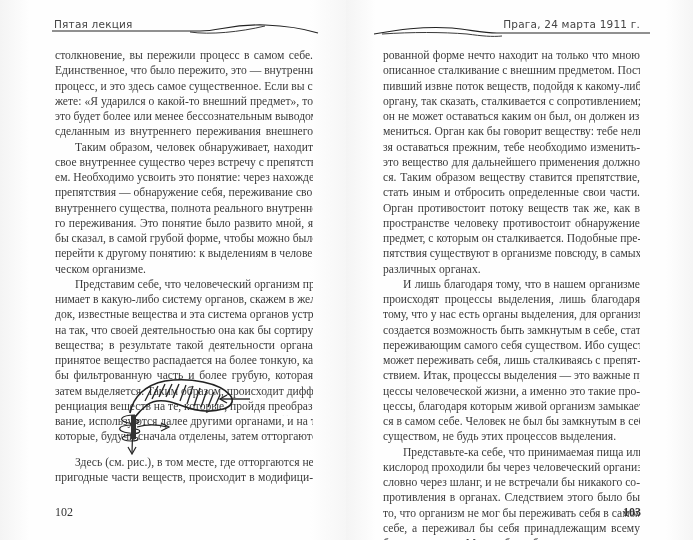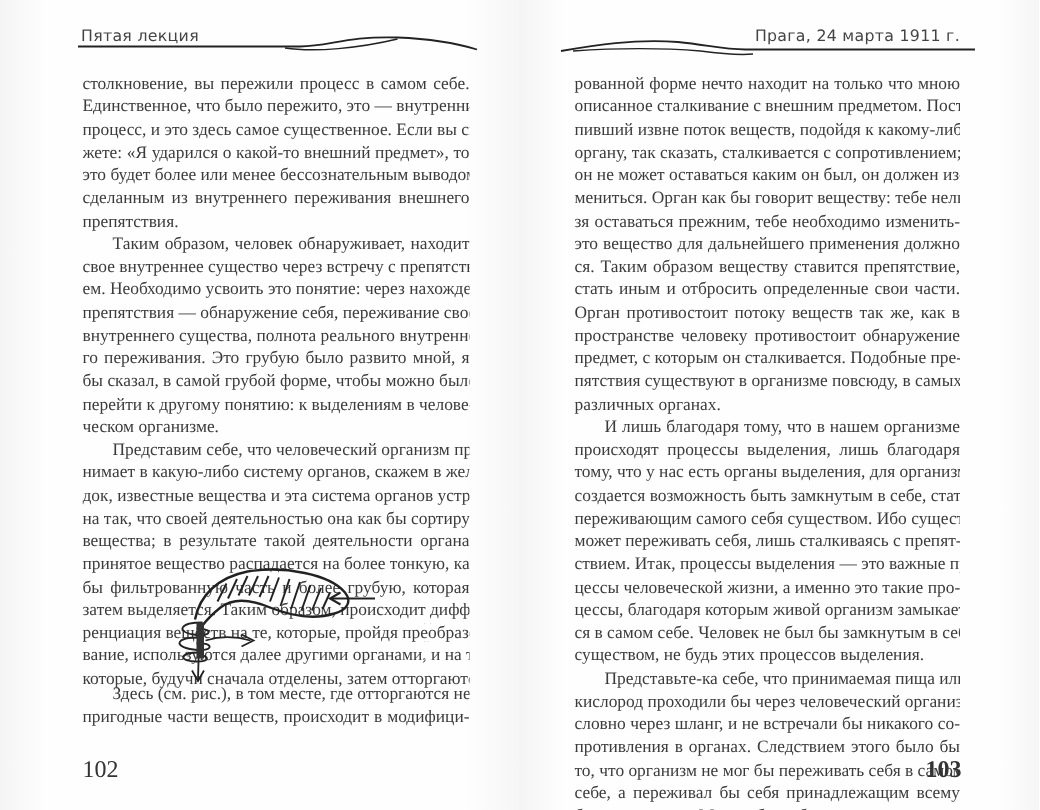--- a/index.html
+++ b/index.html
@@ -26,21 +26,21 @@
 
   .text { position:absolute; top:48px; font-size:11.6px; line-height:15.25px; text-align:justify; color:#3b3b3b; }
   .text.left { left:55px; width:258px; }
   .text.right { left:37px; width:257px; }
   .line { display:block; text-align:justify; text-align-last:justify; white-space:nowrap; height:15.25px; overflow:hidden; }
   .line.last { text-align-last:left; }
 
   .figure { position:absolute; left:105px; top:375px; width:160px; height:80px; }
   .caption { position:absolute; left:55px; top:455px; width:258px; font-size:11.6px; line-height:15.25px; color:#3b3b3b; }
 
-  .folio { position:absolute; top:505px; font-size:16px; color:#333; }
+  .folio { position:absolute; top:505px; font-size:12px; color:#333; }
   .folio.left { left:55px; }
   .folio.right { right:52px; font-weight:bold; }
   .show-through { position:absolute; left:282px; top:410px; width:20px; height:40px; color:#dcdcdc; font-size:7px; line-height:12px; }
 </style>
 </head>
 <body>
 
 <div class="spread">
 
   <div class="page left">
@@ -50,27 +50,26 @@
       <path d="M140 12 C160 15 190 12 215 6" fill="none" stroke="#222" stroke-width="0.9"></path>
     </svg>
 
     <div class="text left">
       <span class="line">столкновение, вы пережили процесс в самом себе.</span>
       <span class="line">Единственное, что было пережито, это — внутренний</span>
       <span class="line">процесс, и это здесь самое существенное. Если вы ска-</span>
       <span class="line">жете: «Я ударился о какой-то внешний предмет», то</span>
       <span class="line">это будет более или менее бессознательным выводом,</span>
       <span class="line">сделанным из внутреннего переживания внешнего</span>
-      <span class="line last">препятствия.</span>
       <span class="line" style="padding-left:20px">Таким образом, человек обнаруживает, находит</span>
       <span class="line">свое внутреннее существо через встречу с препятстви-</span>
       <span class="line">ем. Необходимо усвоить это понятие: через нахождение</span>
       <span class="line">препятствия — обнаружение себя, переживание своего</span>
       <span class="line">внутреннего существа, полнота реального внутренне-</span>
-      <span class="line">го переживания. Это грубую было развито мной, я</span>
+      <span class="line">го переживания. Это понятие было развито мной, я</span>
       <span class="line">бы сказал, в самой грубой форме, чтобы можно было</span>
       <span class="line">перейти к другому понятию: к выделениям в челове-</span>
       <span class="line last">ческом организме.</span>
       <span class="line" style="padding-left:20px">Представим себе, что человеческий организм при-</span>
       <span class="line">нимает в какую-либо систему органов, скажем в желу-</span>
       <span class="line">док, известные вещества и эта система органов устрое-</span>
       <span class="line">на так, что своей деятельностью она как бы сортирует</span>
       <span class="line">вещества; в результате такой деятельности органа</span>
       <span class="line">принятое вещество распадается на более тонкую, как</span>
       <span class="line">бы фильтрованную часть и более грубую, которая</span>

